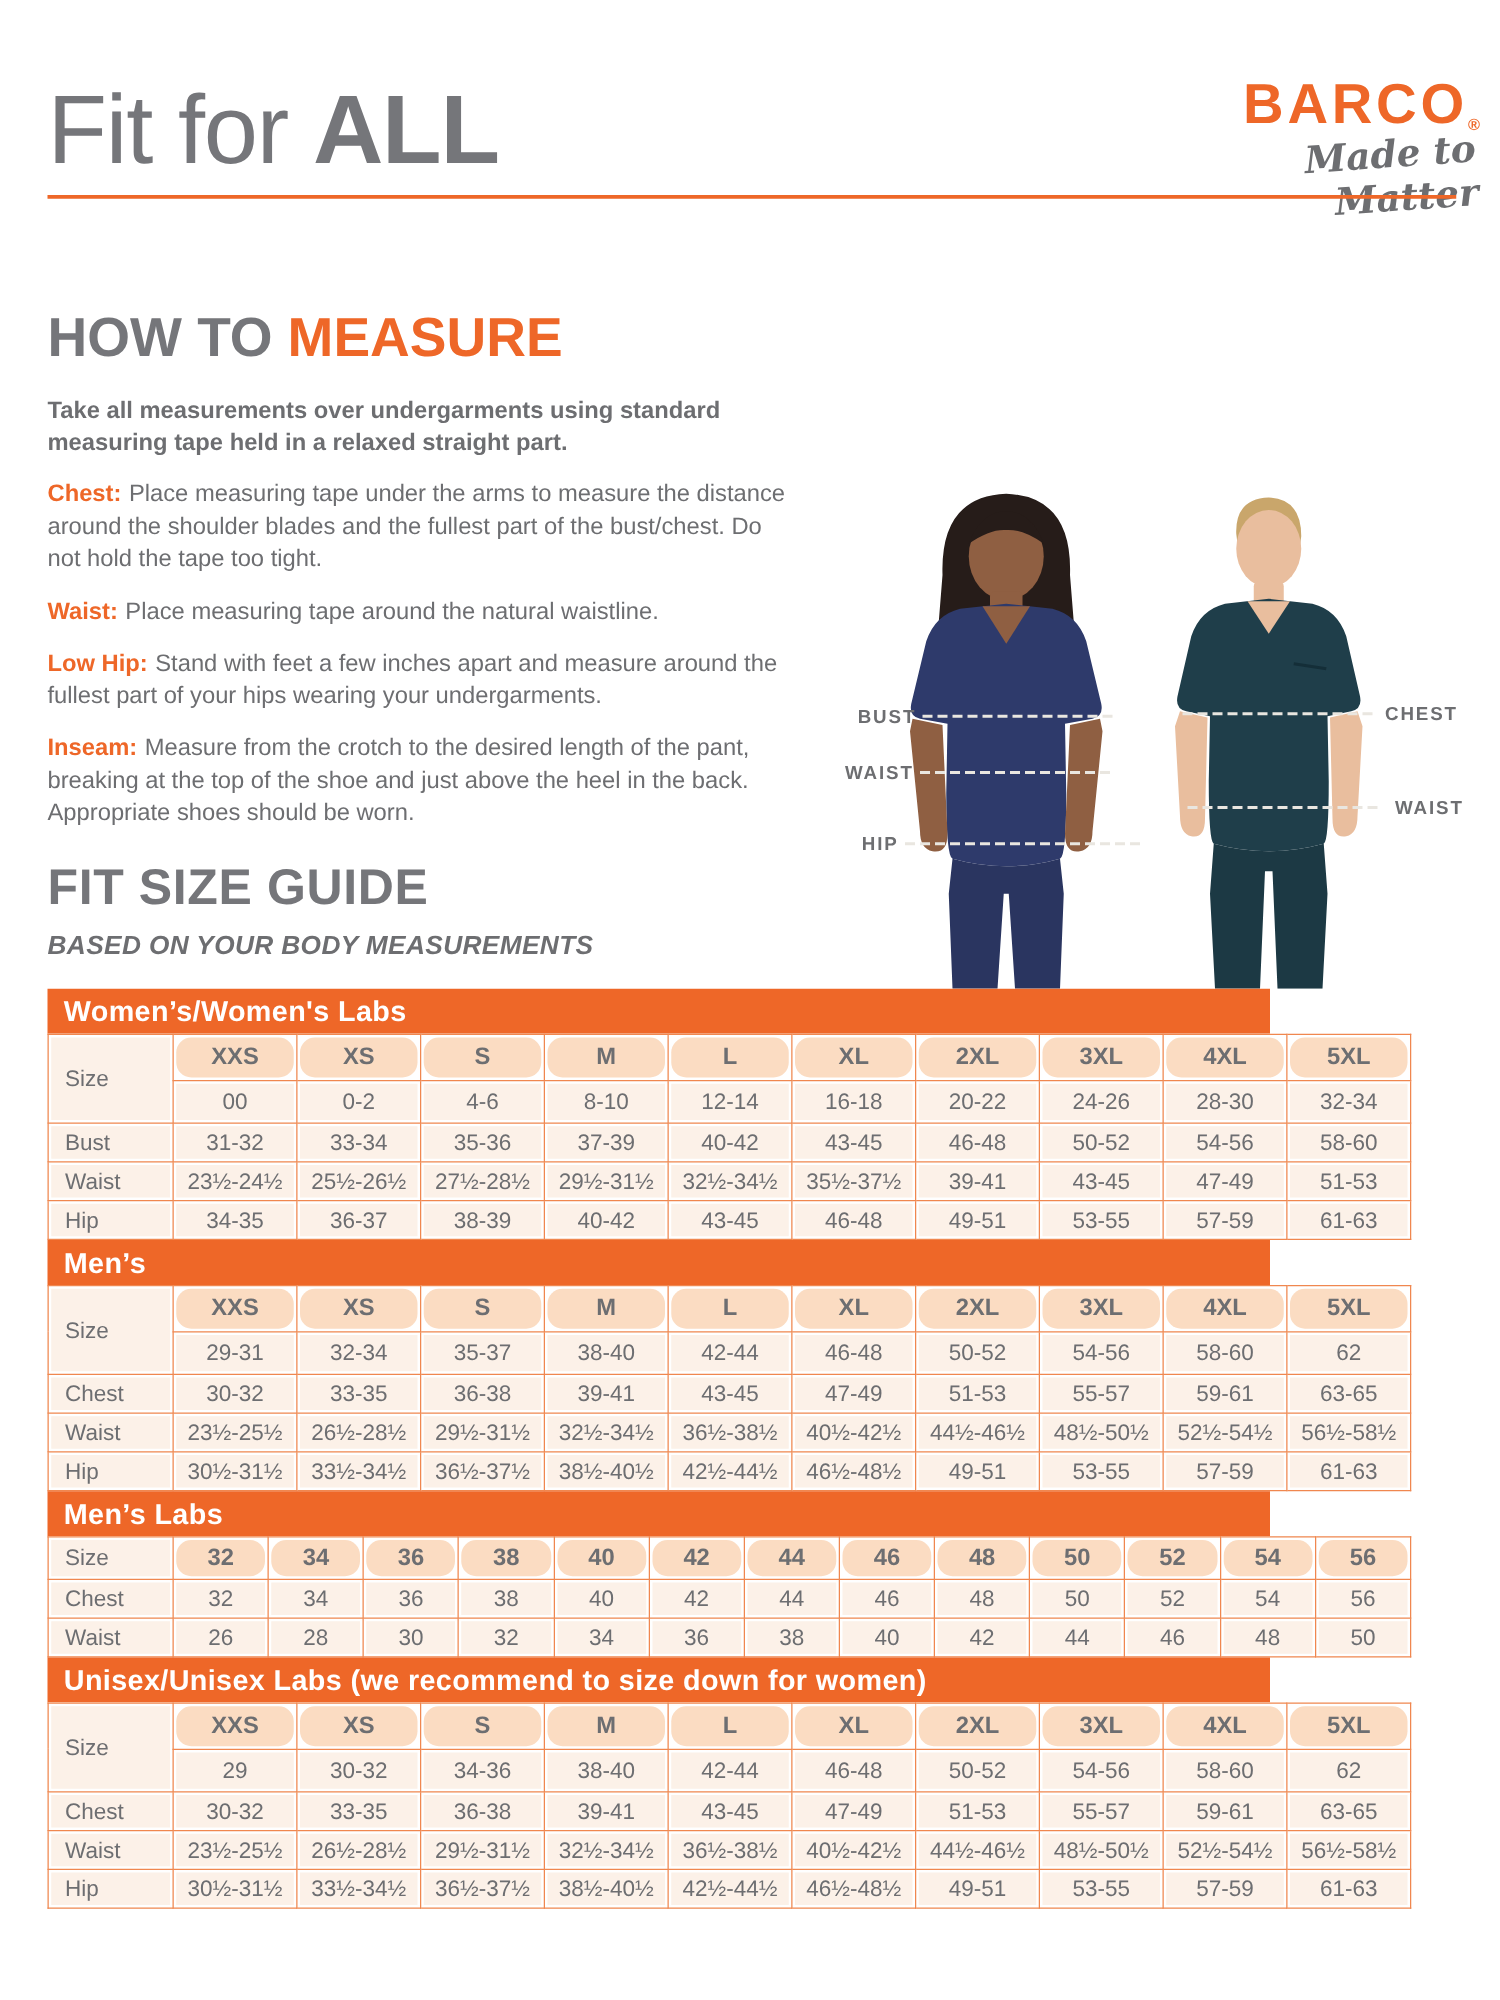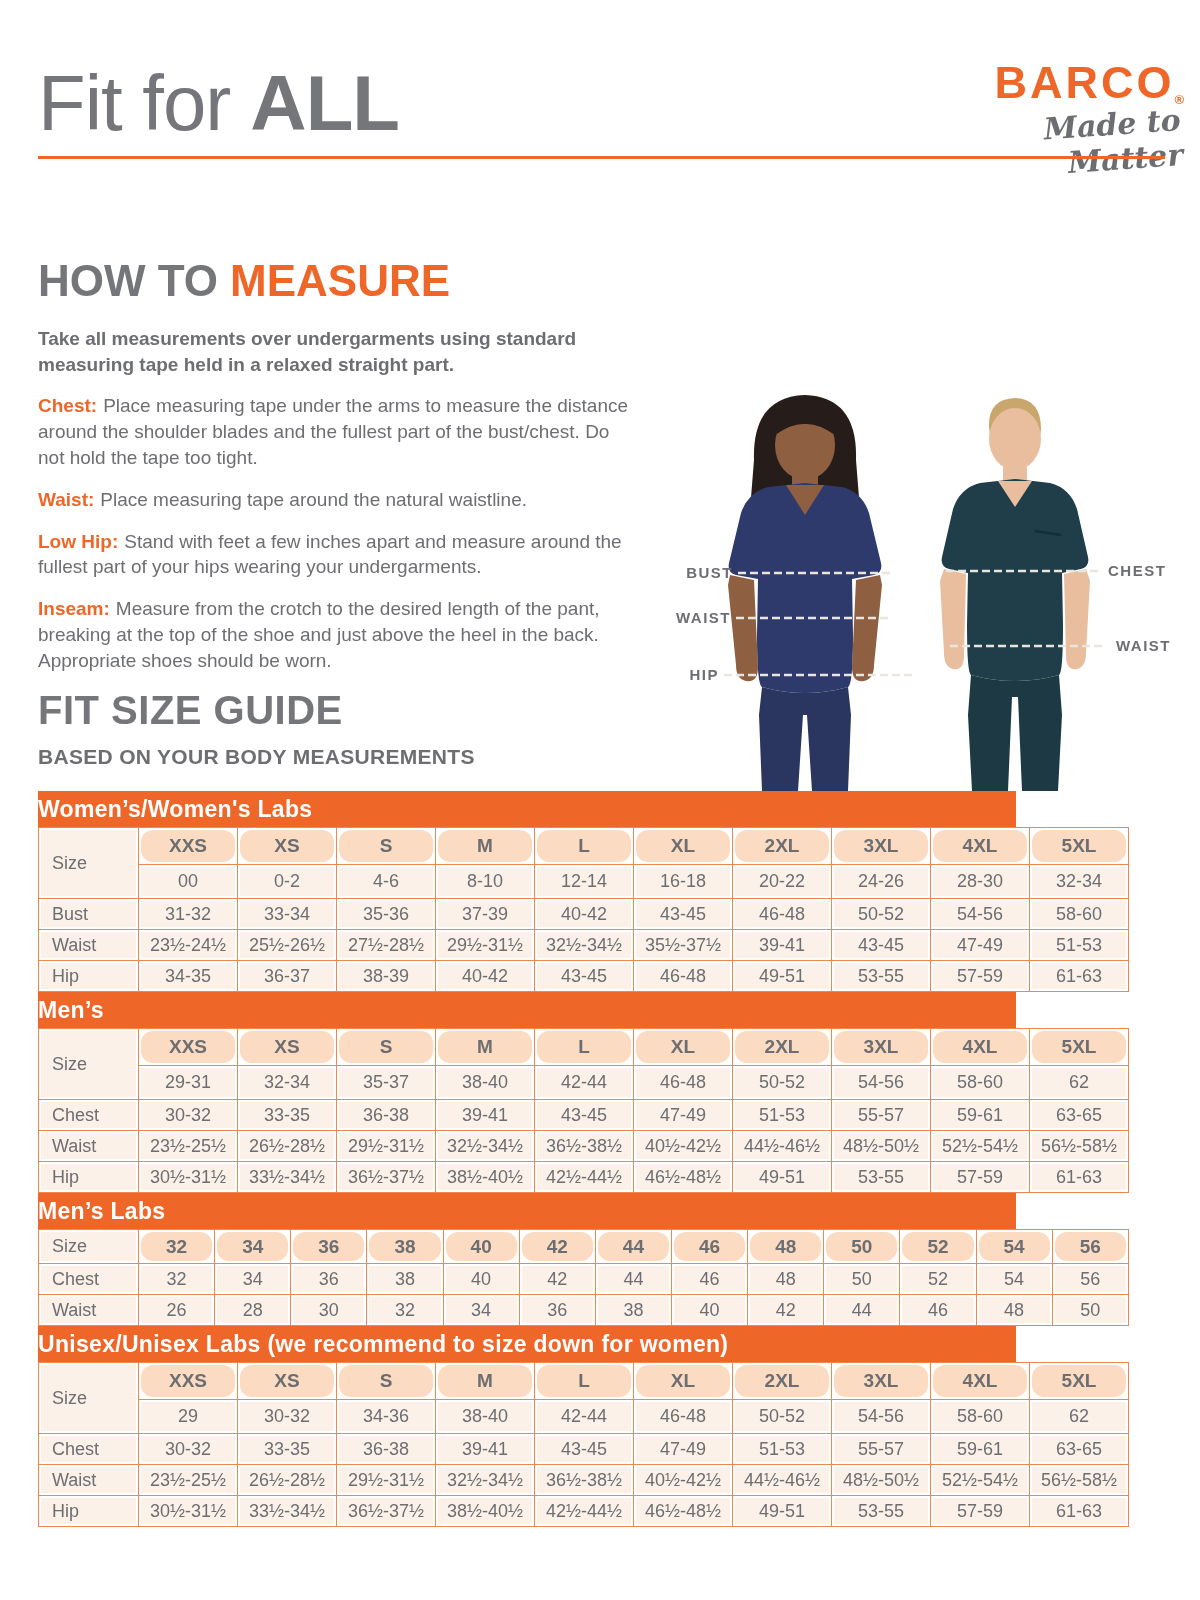--- a/index.html
+++ b/index.html
@@ -11,21 +11,21 @@
   .header-title { position:absolute; left:38px; top:58px; font-size:78px; color:var(--heading-gray); letter-spacing:-1px; white-space:nowrap; }
   .header-title .t-light { font-weight:400; margin-right:20px; }
   .header-title .t-bold  { font-weight:800; }
   .header-rule { position:absolute; left:38px; top:156px; width:1127px; height:3px; background:var(--brand-orange); }
   .logo-block { position:absolute; left:952px; top:60px; width:232px; text-align:right; }
   .logo-word { font-size:45px; font-weight:800; color:var(--brand-orange); letter-spacing:3px; line-height:1; }
   .logo-reg { font-size:13px; font-weight:700; color:var(--brand-orange); vertical-align:-6px; letter-spacing:0; }
   .logo-tagline { display:inline-block; font-family:"DejaVu Serif","Liberation Serif",serif; font-style:italic; font-weight:700; font-size:30px; color:var(--text-gray); transform:rotate(-4deg); margin-top:4px; margin-right:2px; }
 
   
-  .howto { position:absolute; left:38px; top:256px; width:600px; }
+  .howto { position:absolute; left:38px; top:246px; width:600px; }
   .howto h2 { font-size:44px; font-weight:800; letter-spacing:0; white-space:nowrap; }
   .howto h2 .h-gray { color:var(--heading-gray); margin-right:12px; }
   .howto h2 .h-orange { color:var(--brand-orange); }
   .howto .intro { margin-top:20px; font-size:19px; font-weight:700; line-height:1.35; color:var(--text-gray); }
   .howto p.item { margin-top:16px; font-size:19px; line-height:1.36; color:var(--text-gray); }
   .howto p.item .ilabel { color:var(--brand-orange); font-weight:700; margin-right:6px; }
 
   
   .models { position:absolute; left:650px; top:385px; width:550px; height:406px; }
   .fill-hair-dark { fill:var(--hair-dark); }
@@ -36,24 +36,24 @@
   .fill-navy-dark { fill:var(--scrub-navy-dark); }
   .fill-teal { fill:var(--scrub-teal); }
   .fill-teal-dark { fill:var(--scrub-teal-dark); }
   .mline { stroke:var(--measure-line); stroke-width:2.5; stroke-dasharray:8 4; fill:none; }
   .mlabel { font-family:"Liberation Sans","DejaVu Sans",sans-serif; font-size:15px; font-weight:700; letter-spacing:1.5px; fill:var(--text-gray); }
   .pocket { stroke:#142e38; stroke-width:2.5; fill:none; }
 
   
   .fitguide { position:absolute; left:38px; top:688px; }
   .fitguide h3 { font-size:40px; font-weight:800; color:var(--heading-gray); letter-spacing:0.5px; }
-  .fitguide .sub { margin-top:12px; font-size:21px; font-weight:700; color:var(--text-gray); letter-spacing:0.3px; }
+  .fitguide .sub { margin-top:12px; font-size:21px; font-weight:700; color:var(--text-gray); letter-spacing:0.3px;font-style:italic; }
 
   .tables { position:absolute; left:38px; top:791px; width:1127px; }
-  .banner { width:978px; height:36px; background:var(--brand-orange); color:#fff; font-size:23px; font-weight:700; line-height:36px; padding-left:0; letter-spacing:0.3px; }
+  .banner { width:978px; height:36px; background:var(--brand-orange); color:#fff; font-size:23px; font-weight:700; line-height:36px; padding-left:13px; letter-spacing:0.3px; }
   table.size-table { border-collapse:collapse; table-layout:fixed; width:1091px; background:#fff; }
   table.size-table td { border:1px solid var(--grid-orange); padding:2px; vertical-align:middle; }
   tr.hdr-row  td { height:34px; }
   tr.num-row  td { height:32px; }
   tr.data-row td { height:31px; }
   .cf { width:100%; height:100%; min-height:26px; background:var(--cell-bg); display:flex; align-items:center; justify-content:center; font-size:18px; color:var(--text-gray); }
   .cf.hdr { background:var(--header-cell-bg); font-weight:700; font-size:19px;border-radius:12px; }
   .cf.lbl { justify-content:flex-start; padding-left:11px; }
   .cf.span2 { height:66px; }
 </style>

